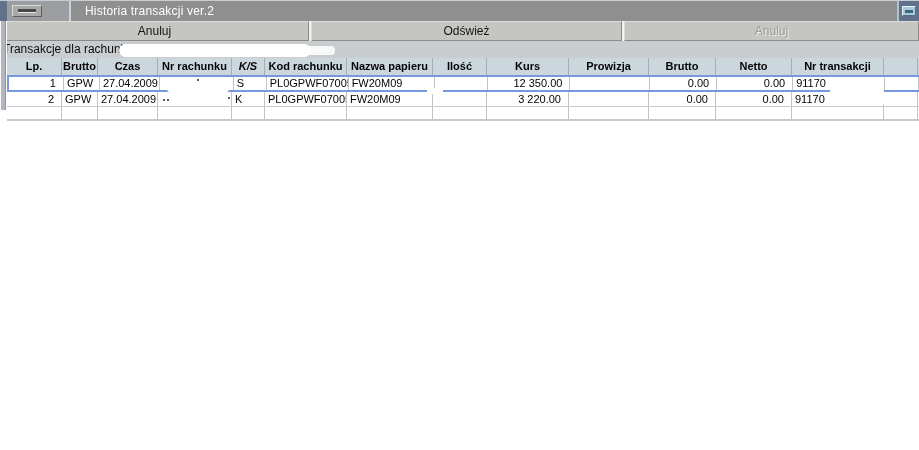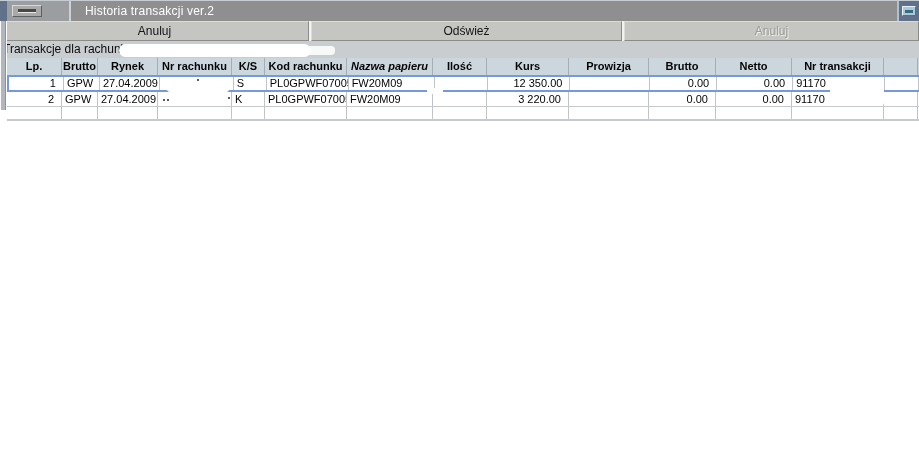--- a/index.html
+++ b/index.html
@@ -94,25 +94,25 @@
   </div>
 
   <div class="label-bar">Transakcje dla rachunku</div>
 
   <div class="frame-left"></div>
 
   <div class="table">
     <div class="hdr-row" id="header-row">
         <div class="hdr-cell" style="width: 55px;">Lp.</div>
         <div class="hdr-cell" style="width: 36px;">Brutto</div>
-        <div class="hdr-cell" style="width: 60px;">Rynek</div>
+        <div class="hdr-cell" style="width: 60px;">Czas</div>
         <div class="hdr-cell" style="width: 74px;">Nr rachunku</div>
-        <div class="hdr-cell" style="width: 33px;">K/S</div>
+        <div class="hdr-cell" style="width: 33px; font-style: italic;">K/S</div>
         <div class="hdr-cell" style="width: 82px;">Kod rachunku</div>
-        <div class="hdr-cell" style="width: 86px; font-style: italic;">Nazwa papieru</div>
+        <div class="hdr-cell" style="width: 86px;">Nazwa papieru</div>
         <div class="hdr-cell" style="width: 54px;">Ilość</div>
         <div class="hdr-cell" style="width: 82px;">Kurs</div>
         <div class="hdr-cell" style="width: 80px;">Prowizja</div>
         <div class="hdr-cell" style="width: 67px;">Brutto</div>
         <div class="hdr-cell" style="width: 76px;">Netto</div>
         <div class="hdr-cell" style="width: 92px;">Nr transakcji</div>
         <div class="hdr-cell" style="width: 34px;"></div>
       </div>
     <div class="body-rows" id="table-body">
         <div class="row selected">

